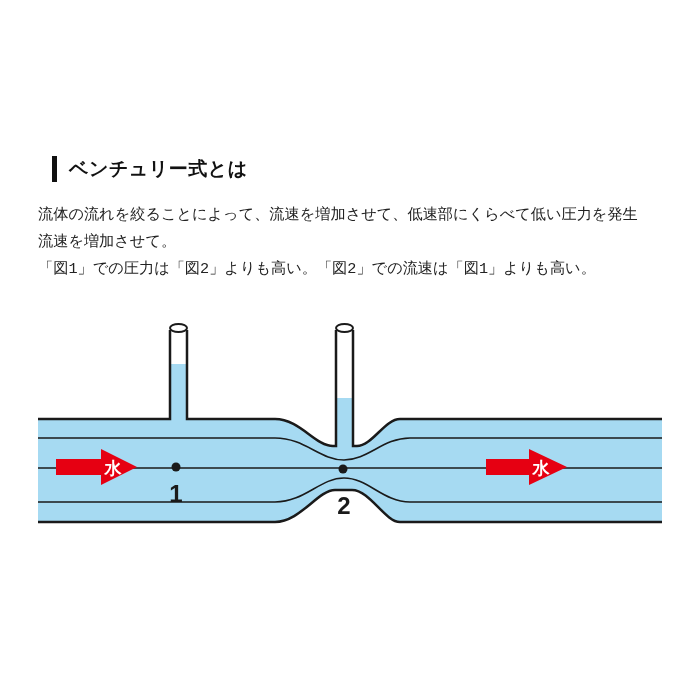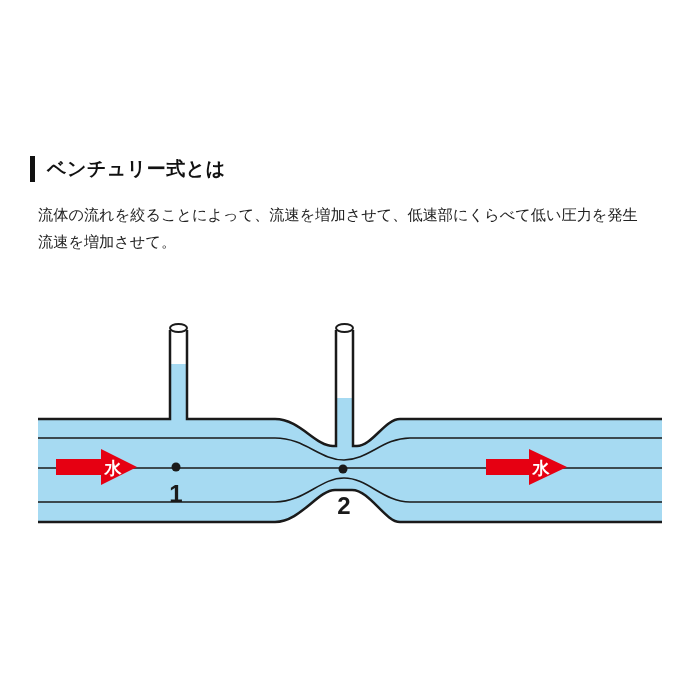--- a/index.html
+++ b/index.html
@@ -1,35 +1,36 @@
 <!DOCTYPE html>
 <html><head>
 <meta charset="utf-8">
 <style>
   html, body { margin: 0; padding: 0; background: #ffffff; }
   body { width: 700px; height: 700px; position: relative; overflow: hidden;
          font-family: "DejaVu Sans", "Liberation Sans", sans-serif; color: #1a1a1a; }
-  .heading { position: absolute; left: 30px; top: 154px; height: 30px; display: flex; align-items: center; justify-content: flex-end; }
+  .heading { position: absolute; left: 52px; top: 154px; height: 30px; display: flex; align-items: center; justify-content: flex-end; }
   .heading-bar { width: 5px; height: 26px; background: #111; margin-right: 12px; }
   .heading-text { font-size: 19px; font-weight: bold; letter-spacing: 0.5px; color: #111; }
   .desc { position: absolute; left: 38px; top: 202px; width: 630px; font-size: 15.2px; line-height: 27px; color: #222; }
-  .desc p { margin: 0; white-space: nowrap; }
+  .desc p { margin: 0; white-space: nowrap; font-family: Liberation Mono, monospace; }
   .diagram { position: absolute; left: 0; top: 300px; width: 700px; height: 240px; }
 </style>
 </head>
 <body>
 
 <div class="heading">
   <div class="heading-bar"></div>
   <div class="heading-text">ベンチュリー式とは</div>
 </div>
 
 <div class="desc">
   <p>流体の流れを絞ることによって、流速を増加させて、低速部にくらべて低い圧力を発生</p>
   <p>流速を増加させて。</p>
+  <p>「図1」での圧力は「図2」よりも高い。「図2」での流速は「図1」よりも高い。</p>
 </div>
 
 <div class="diagram">
   <svg width="700" height="240" viewBox="0 300 700 240" xmlns="http://www.w3.org/2000/svg">
 
     <path d="M38,419 L275,419 C300,419 315,446 330,446 L357,446 C372,446 385,419 400,419 L662,419 L662,522 L400,522 C385,522 370,490 355,490 L333,490 C318,490 300,522 275,522 L38,522 Z" fill="#a6daf2"></path>
 
     <rect x="170" y="364" width="17" height="58" fill="#a6daf2"></rect>
 
     <rect x="336" y="398" width="17" height="52" fill="#a6daf2"></rect>

